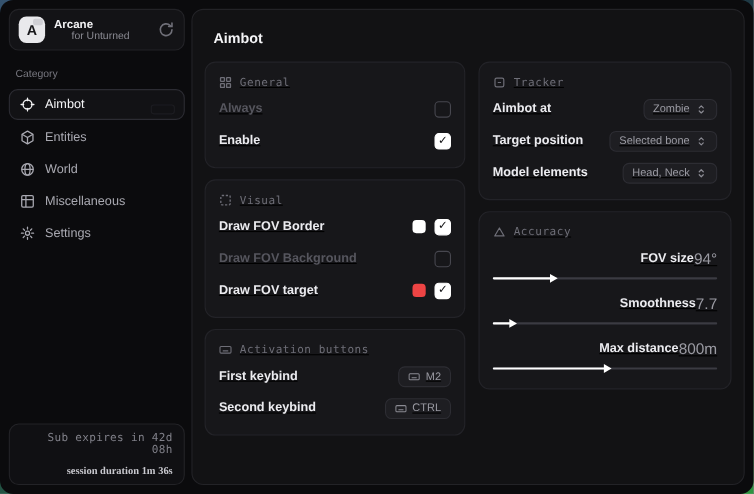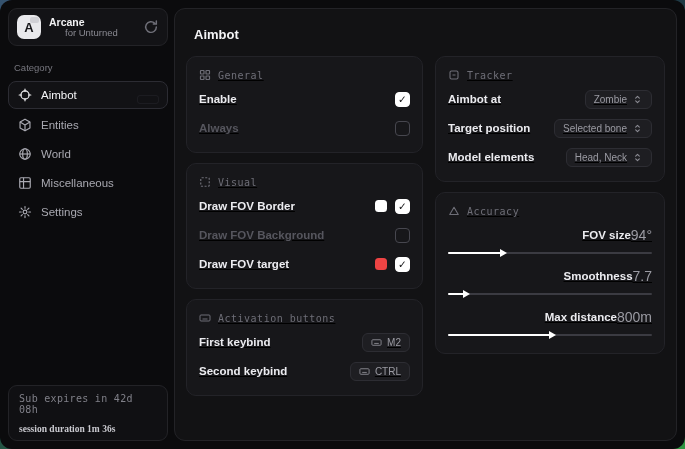--- a/index.html
+++ b/index.html
@@ -45,20 +45,21 @@
   .nav-item .nicon { width:14px; height:14px; display:flex; }
   .ghost-pill {
     position:absolute; right:8px; bottom:4px; width:22px; height:9px;
     border:1px solid #2a2a30; border-radius:3px; opacity:.45;
   }
   .sidebar-spacer { flex:1; }
   .footer-box {
     border:1px solid #232327; border-radius:9px; background:#101013;
     padding:7px 10px 6px 10px;
     font-family:"DejaVu Sans Mono",monospace;
+    text-align:right;
   }
   .footer-line1 { font-size:10px; color:#808089; letter-spacing:.3px; }
   .footer-line2 { font-size:9.5px; color:#c9c9cf; margin-top:9px; font-weight:bold;font-family:Liberation Serif, serif; }
 
   
   .main {
     flex:1; background:#121214; border:1px solid #232327; border-radius:11px;
     padding:11px 11px 11px 11px; overflow:hidden;
   }
   .page-title { font-size:13px; font-weight:bold; color:#f4f4f6; margin:7px 0 14px 8px; }
@@ -206,27 +207,27 @@
             <span class="hicon">
               <svg viewBox="0 0 24 24" fill="none" stroke="currentColor" stroke-width="2.4">
                 <rect x="3" y="3" width="7" height="7" rx="1"></rect>
                   <rect x="14" y="3" width="7" height="7" rx="1"></rect>
                 <rect x="3" y="14" width="7" height="7" rx="1"></rect>
                   <rect x="14" y="14" width="7" height="7" rx="1"></rect>
               </svg>
             </span>
             <span>General</span>
           </div>
-          <div class="row">
-            <span class="row-label">Enable</span>
-            <span class="checkbox on"></span>
-          </div>
           <div class="row muted">
             <span class="row-label">Always</span>
             <span class="checkbox"></span>
+          </div>
+          <div class="row">
+            <span class="row-label">Enable</span>
+            <span class="checkbox on"></span>
           </div>
         </div>
 
         <div class="card">
           <div class="card-head">
             <span class="hicon">
               <svg viewBox="0 0 24 24" fill="none" stroke="currentColor" stroke-width="2.4">
                 <rect x="3.5" y="3.5" width="17" height="17" rx="2" stroke-dasharray="4 3"></rect>
               </svg>
             </span>

